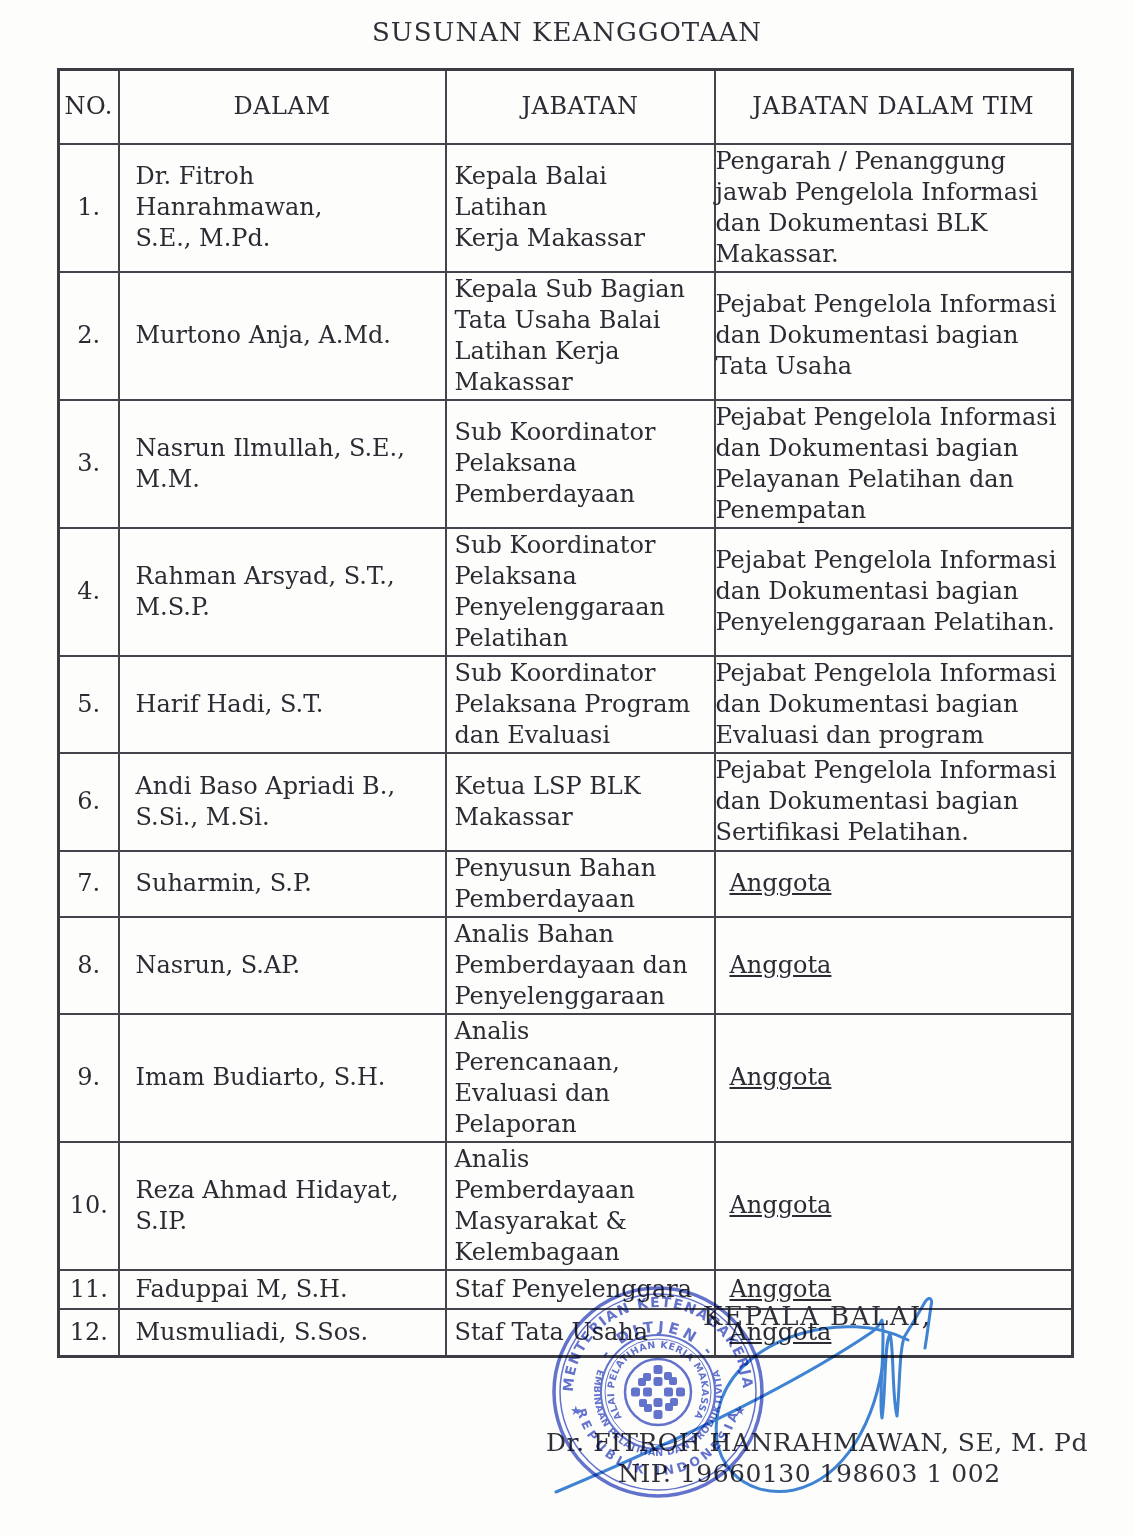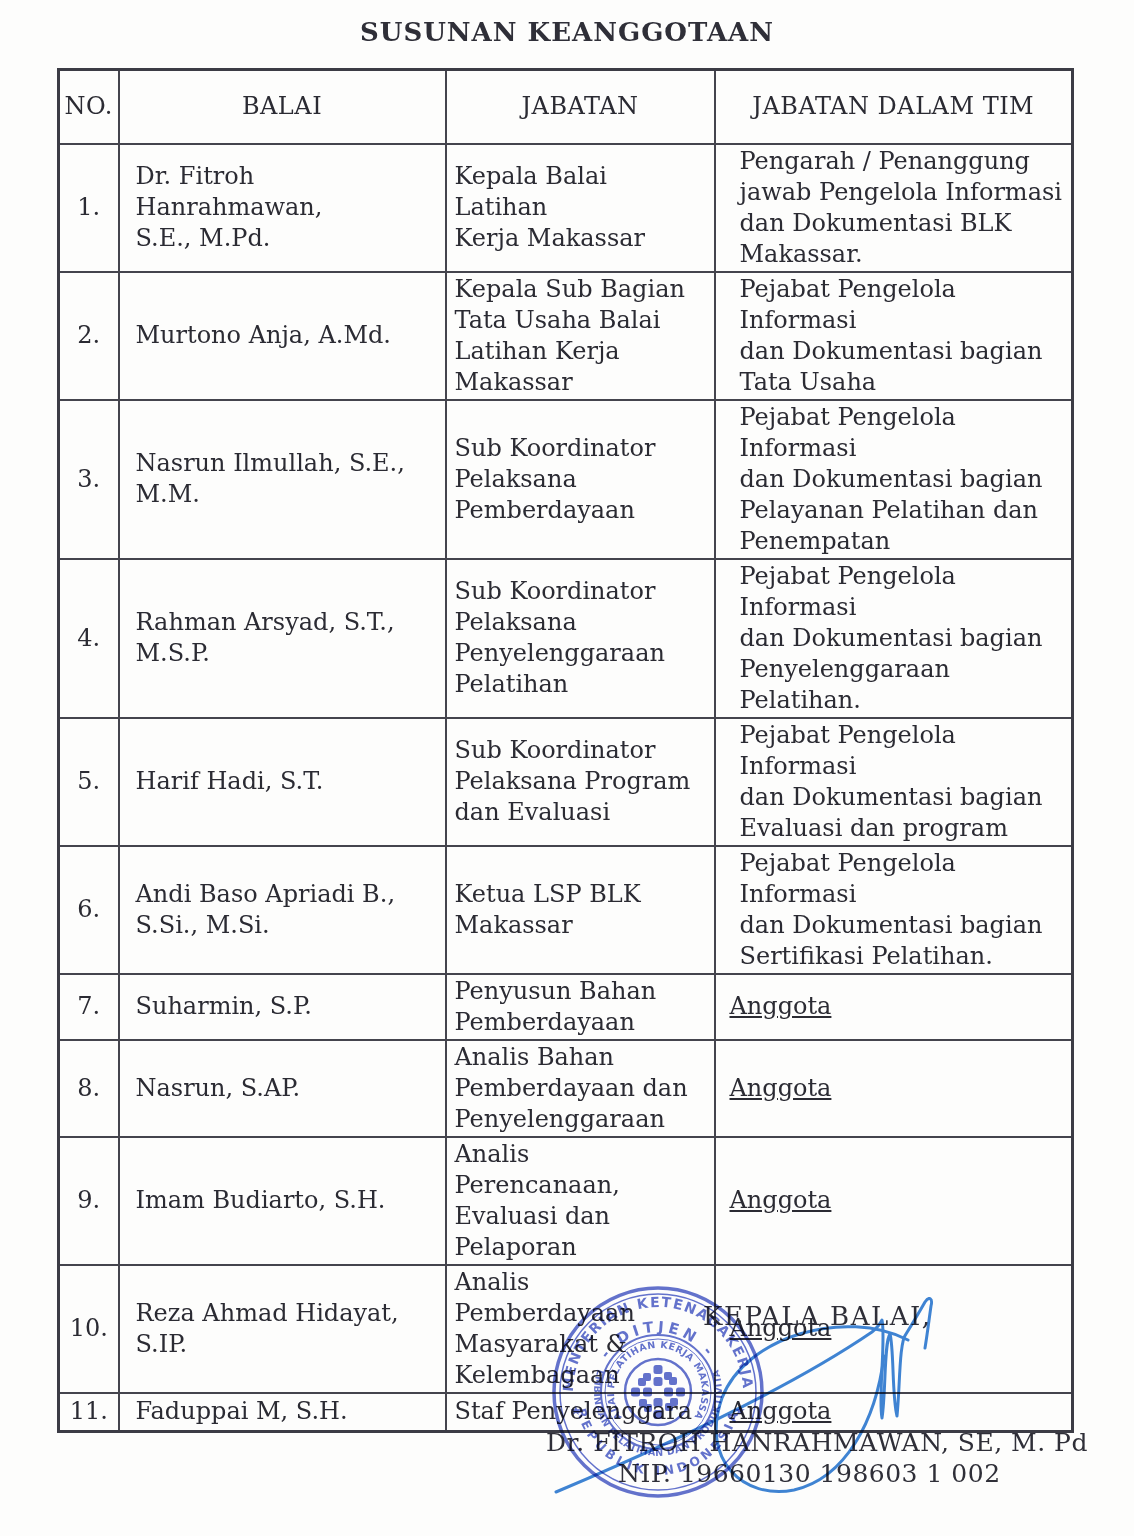--- a/index.html
+++ b/index.html
@@ -10,42 +10,41 @@
     background:#fdfdfc;
     overflow:hidden;
     font-family:"DejaVu Serif","Liberation Serif",serif;
     color:#2b2b33;
   }
   
   .doc-title{
     position:absolute;top:17px;left:0;width:1134px;
     text-align:center;font-size:26px;letter-spacing:1px;
     color:#2f2f38;
-    font-weight:bold;
   }
   
   table.members{
     position:absolute;left:57px;top:68px;
     width:1014px;
     border-collapse:collapse;table-layout:fixed;
     border:3px solid #3c3c45;
   }
   table.members td,table.members th{
     border:2px solid #44444d;
     vertical-align:middle;
     font-weight:normal;
     font-size:24px;line-height:31px;
     color:#2b2b33;
   }
   th.h{ text-align:center;font-size:25px;letter-spacing:0.5px;margin-left:21px; }
   td .cellwrap{ white-space:pre-line; display:block; }
   td.col-no{ text-align:center; }
   td.col-nama{ padding-left:16px;padding-right:4px; }
   td.col-jab{ padding-left:8px;padding-right:16px; }
-  td.col-tim{ padding-left:24px;padding-right:4px; }
+  td.col-tim{ padding-left:0;padding-right:4px; }
   td.col-tim.center{ padding-left:14px;padding-right:0;text-decoration:underline; }
   
   .kepala-line{
     position:absolute;left:703px;top:1301px;
     font-size:26px;letter-spacing:1.5px;color:#2f2f38;
   }
   .sig-name{
     position:absolute;left:546px;top:1428px;
     font-size:25px;letter-spacing:0.5px;color:#2f2f38;
   }
@@ -78,21 +77,21 @@
   <table class="members">
     <colgroup>
       <col style="width:60px">
         <col style="width:327px">
         <col style="width:269px">
         <col style="width:358px">
     </colgroup>
     <tbody>
         <tr style="height:74px">
       <th class="h">NO.</th>
-      <th class="h">BALAI</th>
+      <th class="h">DALAM</th>
       <th class="h">JABATAN</th>
       <th class="h">JABATAN DALAM TIM</th>
     </tr>
     <tr style="height:123px">
       <td class="col-no">1.</td>
       <td class="col-nama">
             <span class="cellwrap">Dr. Fitroh Hanrahmawan,
 S.E., M.Pd.</span>
           </td>
       <td class="col-jab">
@@ -247,20 +246,32 @@
             <span class="cellwrap">Anggota</span>
           </td>
     </tr>
     <tr style="height:39px">
       <td class="col-no">11.</td>
       <td class="col-nama">
             <span class="cellwrap">Faduppai M, S.H.</span>
           </td>
       <td class="col-jab">
             <span class="cellwrap">Staf Penyelenggara</span>
+          </td>
+      <td class="col-tim center">
+            <span class="cellwrap">Anggota</span>
+          </td>
+    </tr>
+    <tr style="height:48px">
+      <td class="col-no">12.</td>
+      <td class="col-nama">
+            <span class="cellwrap">Musmuliadi, S.Sos.</span>
+          </td>
+      <td class="col-jab">
+            <span class="cellwrap">Staf Tata Usaha</span>
           </td>
       <td class="col-tim center">
             <span class="cellwrap">Anggota</span>
           </td>
     </tr>
   </tbody>
     </table>
 
   <div class="kepala-line">KEPALA BALAI,</div>
   <div class="sig-name">Dr. FITROH HANRAHMAWAN, SE, M. Pd</div>

